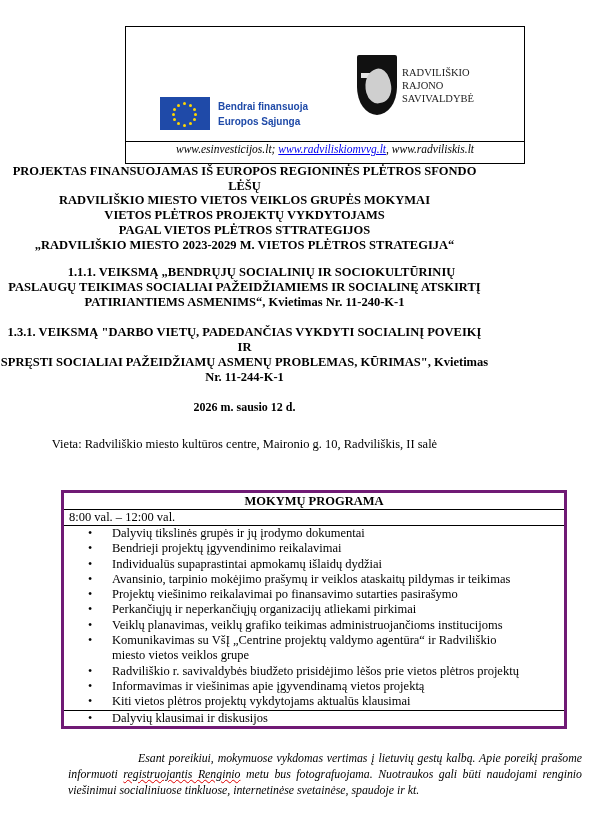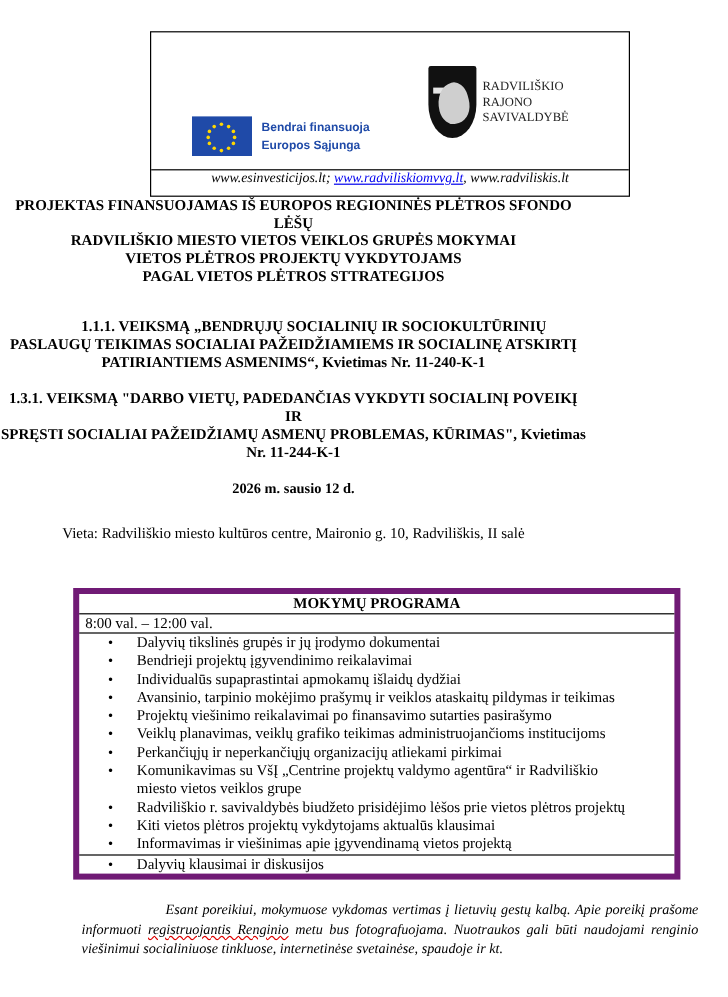--- a/index.html
+++ b/index.html
@@ -19,21 +19,21 @@
                   border-radius:60% 40% 50% 40%; transform:rotate(-15deg); }
   .crest .beam { position:absolute; left:4px; top:18px; width:12px; height:5px; background:#e5e5e5; }
   .rad-text { margin-left:5px; font-family:"Liberation Serif",serif; font-size:10.5px; line-height:13px; color:#222; }
   .links { position:absolute; left:0; top:116px; width:398px; text-align:center; font-style:italic; font-size:11.5px; }
   .links a { color:#0000ee; text-decoration:underline; }
   .center { position:absolute; left:0; width:489px; text-align:center; }
   .bold { font-weight:bold; }
   .t12 { font-size:12.5px; line-height:15px; }
   .date { font-weight:bold; font-size:12px; }
   .venue { font-size:12.5px; }
-  .prog { position:absolute; left:61px; top:490px; width:506px; border:5px solid #701a75; box-sizing:border-box; font-size:12.5px; }
+  .prog { position:absolute; left:61px; top:490px; width:506px; border:3px solid #701a75; box-sizing:border-box; font-size:12.5px; }
   .prog .row { border-bottom:1px solid #000; }
   .prog .row:last-child { border-bottom:none; }
   .prog .title { text-align:center; font-weight:bold; line-height:16px; }
   .prog .time { padding-left:5px; line-height:15px; }
   .prog ul { margin:0; padding:0 0 0 48px; list-style:none; }
   .prog li { position:relative; line-height:15.3px; padding-left:0; }
   .prog li::before { content:"•"; position:absolute; left:-24px; font-size:12px; }
   .note { position:absolute; left:68px; top:750px; width:514px; font-style:italic; font-size:11.8px; line-height:16px; text-align:justify; }
   .note .indent { display:inline-block; width:70px; }
   .squiggle { text-decoration:underline wavy #d00; text-decoration-thickness:1px; }
@@ -81,20 +81,21 @@
     <span>www.radviliskis.lt</span>
   </div>
 </div>
 
 <div class="center bold t12" style="top:164px">PROJEKTAS FINANSUOJAMAS IŠ EUROPOS REGIONINĖS PLĖTROS SFONDO LĖŠŲ</div>
 
 <div class="center bold t12" style="top:193px">
   <div>RADVILIŠKIO MIESTO VIETOS VEIKLOS GRUPĖS MOKYMAI</div>
   <div>VIETOS PLĖTROS PROJEKTŲ VYKDYTOJAMS</div>
   <div>PAGAL VIETOS PLĖTROS STTRATEGIJOS</div>
+  <div>„RADVILIŠKIO MIESTO 2023-2029 M. VIETOS PLĖTROS STRATEGIJA“</div>
 </div>
 
 <div class="center bold t12" style="top:265px">
   <div style="padding-left:34px">1.1.1. VEIKSMĄ „BENDRŲJŲ SOCIALINIŲ IR SOCIOKULTŪRINIŲ</div>
   <div>PASLAUGŲ TEIKIMAS SOCIALIAI PAŽEIDŽIAMIEMS IR SOCIALINĘ ATSKIRTĮ</div>
   <div>PATIRIANTIEMS ASMENIMS“, Kvietimas Nr. 11-240-K-1</div>
 </div>
 
 <div class="center bold t12" style="top:325px">
   <div>1.3.1. VEIKSMĄ "DARBO VIETŲ, PADEDANČIAS VYKDYTI SOCIALINĮ POVEIKĮ IR</div>
@@ -109,26 +110,26 @@
 <div class="prog">
   <div class="row title">MOKYMŲ PROGRAMA</div>
   <div class="row time">8:00 val.  – 12:00 val.</div>
   <div class="row">
     <ul>
       <li>Dalyvių tikslinės grupės ir jų įrodymo dokumentai</li>
       <li>Bendrieji projektų įgyvendinimo reikalavimai</li>
       <li>Individualūs supaprastintai apmokamų išlaidų dydžiai</li>
       <li>Avansinio, tarpinio mokėjimo prašymų ir veiklos ataskaitų pildymas ir teikimas</li>
       <li>Projektų viešinimo reikalavimai po finansavimo sutarties pasirašymo</li>
+      <li>Perkančiųjų ir neperkančiųjų organizacijų atliekami pirkimai</li>
       <li>Veiklų planavimas, veiklų grafiko teikimas administruojančioms institucijoms</li>
-      <li>Perkančiųjų ir neperkančiųjų organizacijų atliekami pirkimai</li>
       <li style="padding-right:40px">Komunikavimas su VšĮ „Centrine projektų valdymo agentūra“ ir Radviliškio miesto vietos veiklos grupe</li>
       <li>Radviliškio r. savivaldybės biudžeto prisidėjimo lėšos prie vietos plėtros projektų</li>
+      <li>Informavimas ir viešinimas apie įgyvendinamą vietos projektą</li>
       <li>Kiti vietos plėtros projektų vykdytojams aktualūs klausimai</li>
-      <li>Informavimas ir viešinimas apie įgyvendinamą vietos projektą</li>
     </ul>
   </div>
   <div class="row">
     <ul>
         <li>Dalyvių klausimai ir diskusijos</li>
       </ul>
   </div>
 </div>
 
 <div class="note">

